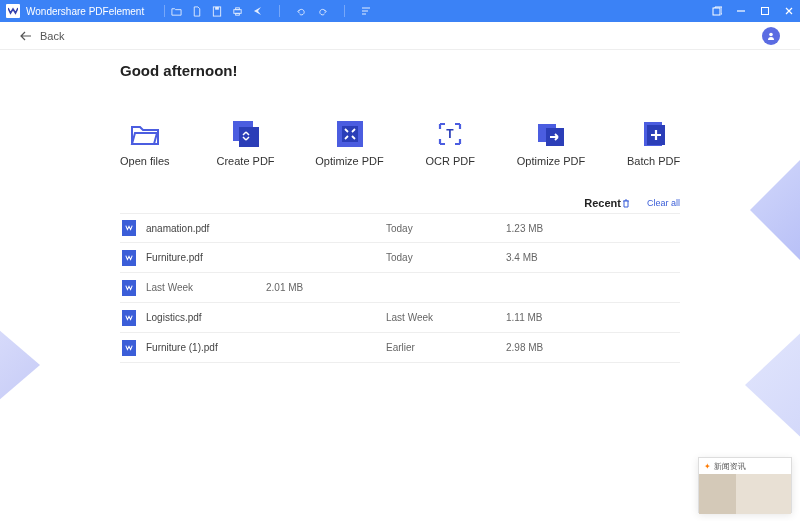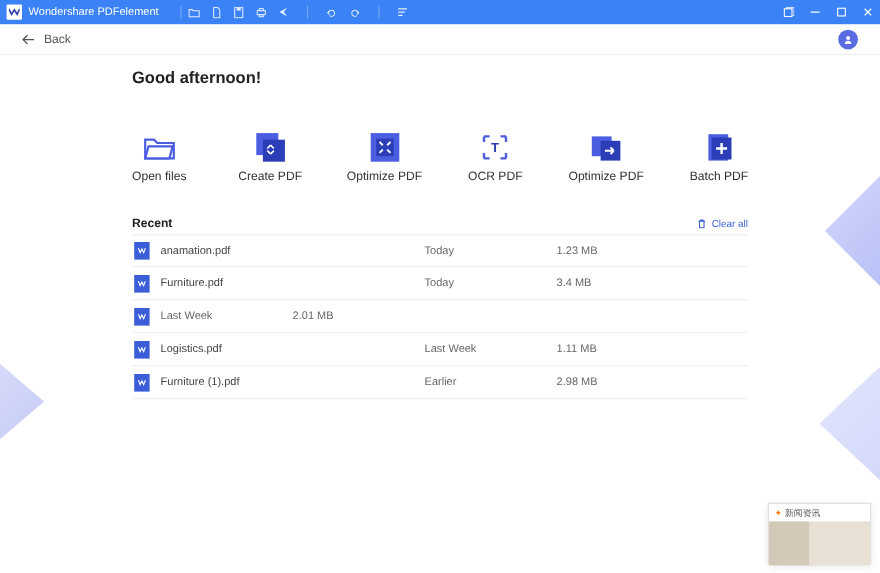--- a/index.html
+++ b/index.html
@@ -27,23 +27,23 @@
 .action { display: flex; flex-direction: column; align-items: center; cursor: pointer; width: 56px; }
 .action-icon { width: 30px; height: 30px; margin-bottom: 6px; display: flex; align-items: center; justify-content: center; }
 .action-label { font-size: 11px; color: #333; white-space: nowrap; }
 
 .row2 { display: flex; align-items: flex-start; gap: 120px; margin-bottom: 12px; }
 .thumb-wrap { position: relative; }
 .thumb { width: 54px; height: 66px; border: 1px solid #ccc; background: #f7f7f7; padding: 3px; cursor: pointer; }
 .thumb-inner { width: 100%; height: 100%; background: linear-gradient(135deg,#e8dcd0 0%,#e8dcd0 30%,#fff 30%,#fff 100%); }
 .copy-btn { position: absolute; bottom: -12px; right: -22px; border: 1px solid #bbb; background: #fff; font-size: 8px; padding: 1px 5px; color: #555; cursor: pointer; display: flex; align-items: center; gap: 2px; }
 
-.recent-header { display: flex; justify-content: space-between; align-items: center; margin-top: 19px; margin-bottom: 4px; }
+.recent-header { display: flex; justify-content: flex-end; align-items: center; margin-top: 19px; margin-bottom: 4px; }
 .recent-title { font-size: 11px; font-weight: 700; color: #222; }
-.clear-all { font-size: 9px; color: #3b5ed8; cursor: pointer; display: flex; align-items: center; gap: 4px; }
+.clear-all { font-size: 9px; color: #3b5ed8; cursor: pointer; display: flex; align-items: center; gap: 16px; }
 
 .recent-list { }
 .recent-row { display: flex; align-items: center; height: 30px; border-bottom: 1px solid #eee; font-size: 10px; color: #444; }
 .recent-row:first-child { border-top: 1px solid #eee; }
 .file-icon { width: 14px; height: 16px; background: #3b5ed8; margin-right: 10px; margin-left: 2px; display: flex; align-items: center; justify-content: center; }
 .file-icon svg { width: 8px; height: 8px; }
 .file-name { flex: 0 0 240px; }
 .file-date { flex: 0 0 120px; color: #666; }
 .file-size { flex: 0 0 80px; color: #666; }
 

